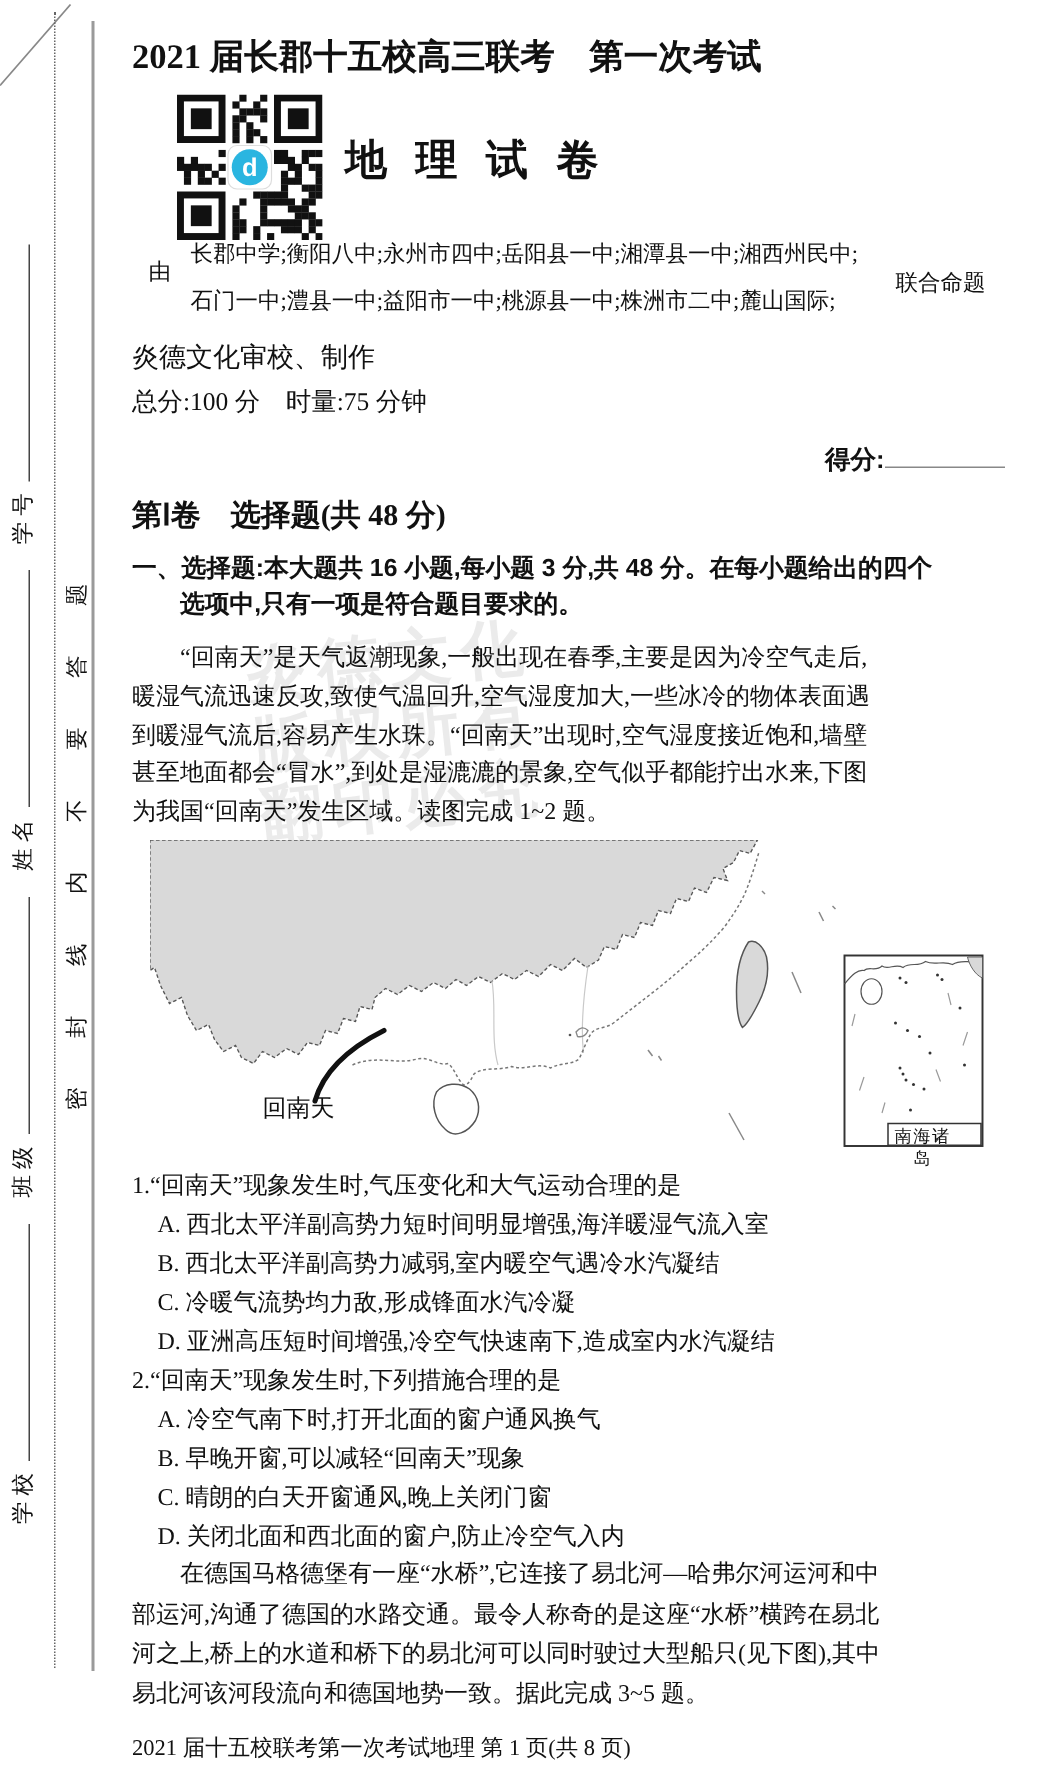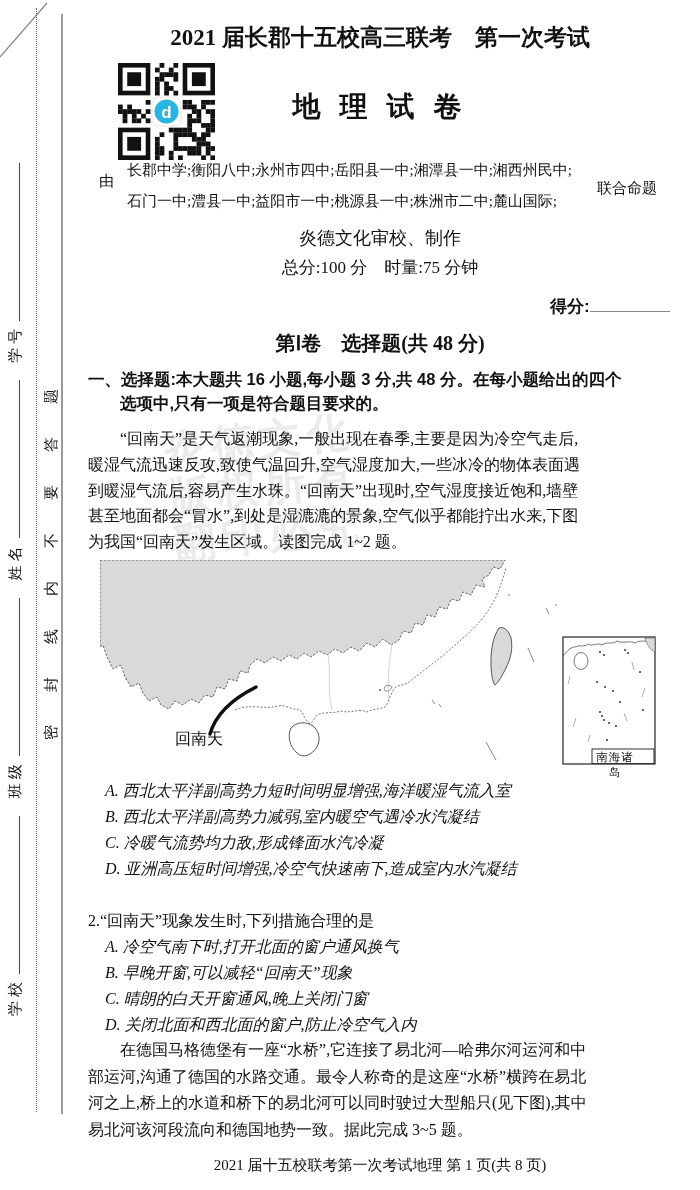--- a/index.html
+++ b/index.html
@@ -1,19 +1,19 @@
 <!DOCTYPE html>
 <html><head>
 <meta charset="utf-8">
 <style>
   html,body{margin:0;padding:0;background:#e8e8e8;}
   .page{position:relative;width:700px;height:1190px;background:#ffffff;overflow:hidden;
         font-family:"Liberation Serif", serif;color:#111;}
   .abs{position:absolute;}
-  .center{text-align:center;}
+  .center{}
   .serif{font-family:"Liberation Serif", serif;}
   .sans{font-family:"Liberation Sans", sans-serif;}
 
   
   .dotted-line{left:36px;top:8px;height:1104px;width:0;border-left:1.6px dotted #666;}
   .solid-line{left:61px;top:14px;height:1100px;width:2.2px;background:#9a9a9a;}
   .fill-col{left:6px;top:1016px;width:905px;height:20px;transform:rotate(-90deg);
             transform-origin:0 0;font-size:15px;white-space:nowrap;}
   .fill-col .lbl{letter-spacing:4px;}
   .fill-line{display:inline-block;width:158px;height:13px;border-bottom:1.2px solid #444;
@@ -36,21 +36,21 @@
   
   .section-header{left:88px;top:330px;width:584px;font-size:20px;font-weight:700;}
   .instr{left:88px;top:367px;width:590px;font-size:16.5px;font-weight:700;line-height:24px;}
   .instr .l2{padding-left:32px;}
   .passage1{left:88px;top:426px;width:590px;font-size:16px;line-height:25.8px;}
   .passage2{left:88px;top:1037px;width:590px;font-size:16px;line-height:26.5px;}
   .p-indent{padding-left:32px;}
   .question{width:590px;font-size:16px;line-height:26px;}
   .q1{left:88px;top:778px;}
   .q2{left:88px;top:908px;}
-  .question .opt{padding-left:17px;font-style:italic;}
+  .question .opt{padding-left:17px;}
   .footer{left:88px;top:1156px;width:584px;font-size:15px;}
 
   
   .map-wrap{left:100px;top:560px;width:560px;height:215px;}
   .map-arrow-label{left:175px;top:729px;font-size:16px;}
   .map-inset-label{left:593px;top:750px;width:44px;font-size:11.5px;letter-spacing:1px;text-align:center;}
 
   
   .watermark{left:168px;top:414px;width:240px;font-size:42px;line-height:1.12;
              letter-spacing:6px;color:rgba(100,100,100,0.13);transform:rotate(-6deg);
@@ -314,20 +314,21 @@
               <line x1="490" y1="175" x2="488" y2="182"></line>
           </g>
           <rect x="492" y="189" width="62" height="14.5" fill="#fff" stroke="#333" stroke-width="1"></rect>
         </g>
       </svg>
     </div>
     <div class="abs map-arrow-label">回南天</div>
     <div class="abs map-inset-label">南海诸岛</div>
 
     <div class="abs question q1">
+      <div>1.“回南天”现象发生时,气压变化和大气运动合理的是</div>
       <div class="opt">A. 西北太平洋副高势力短时间明显增强,海洋暖湿气流入室</div>
       <div class="opt">B. 西北太平洋副高势力减弱,室内暖空气遇冷水汽凝结</div>
       <div class="opt">C. 冷暖气流势均力敌,形成锋面水汽冷凝</div>
       <div class="opt">D. 亚洲高压短时间增强,冷空气快速南下,造成室内水汽凝结</div>
     </div>
 
     <div class="abs question q2">
       <div>2.“回南天”现象发生时,下列措施合理的是</div>
       <div class="opt">A. 冷空气南下时,打开北面的窗户通风换气</div>
       <div class="opt">B. 早晚开窗,可以减轻“回南天”现象</div>

